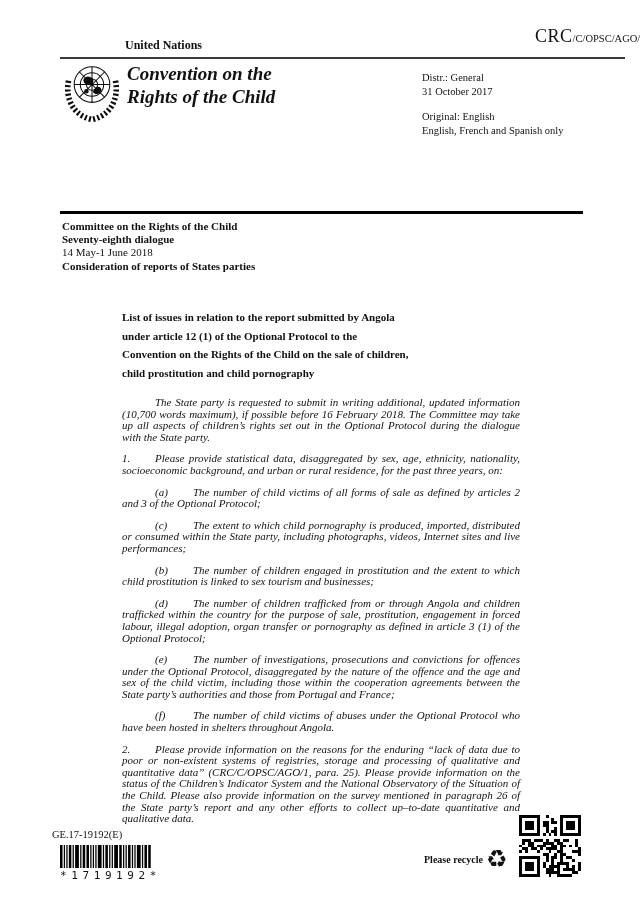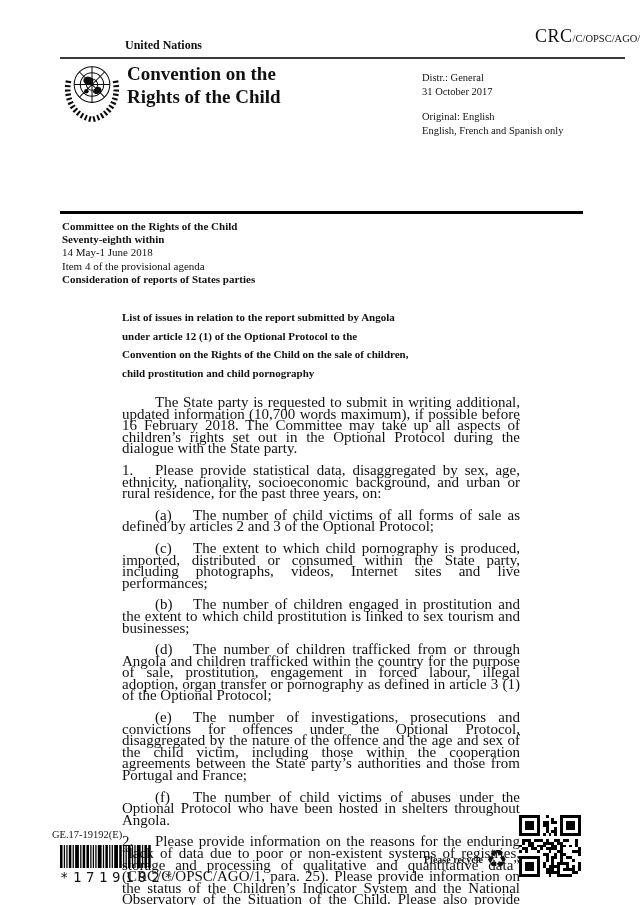--- a/index.html
+++ b/index.html
@@ -6,40 +6,40 @@
   .page{position:relative;width:640px;height:905px;background:#fff;overflow:hidden;
         font-family:"Liberation Serif",serif;color:#111;padding-left:36px;}
   
   .un-label{position:absolute;left:125px;top:38px;font-size:12px;font-weight:bold;}
   .doc-symbol{position:absolute;right:20px;top:26px;white-space:nowrap;}
   .sym-main{font-size:18px;letter-spacing:.5px;}
   .sym-suffix{font-size:10.5px;}
   .rule-thin{position:absolute;left:60px;top:57px;width:565px;height:2px;background:#3a3a3a;}
   .emblem{position:absolute;left:62px;top:60px;width:60px;height:66px;}
   .org-title{position:absolute;left:127px;top:62px;font-size:19px;font-weight:bold;
-             line-height:23px;white-space:pre-line;}
+             line-height:23px;white-space:pre-line;font-style:italic;}
   .meta{position:absolute;left:422px;top:71px;font-size:10.5px;line-height:13.5px;}
   .meta-gap{height:12px;}
   .rule-thick{position:absolute;left:60px;top:211px;width:523px;height:2.5px;background:#000;}
   
   .session{position:absolute;left:62px;top:220px;font-size:11px;line-height:13.2px;}
   .b{font-weight:bold;}
   
   .content{position:absolute;left:122px;top:308px;width:398px;}
   .doc-title{font-size:11px;font-weight:bold;line-height:18.5px;margin:0 0 15px;
              white-space:pre-line;}
-  .content p{font-size:15px;line-height:11.6px;margin:0 0 10px;text-align:justify;}
+  .content p{font-size:11px;line-height:11.6px;margin:0 0 10px;text-align:justify;font-style:italic;}
   p.indent{text-indent:33px;}
   .pnum{display:inline-block;width:33px;text-indent:0;}
   p.item{text-indent:33px;}
   .ilabel{display:inline-block;width:38px;text-indent:0;}
   
   .ge{position:absolute;left:52px;top:829px;font-size:10.5px;}
   .barcode-wrap{position:absolute;left:60px;top:845px;width:96px;}
-  .barcode-digits{font-size:14px;letter-spacing:4.6px;font-family:"DejaVu Sans Mono",monospace;
+  .barcode-digits{font-size:11px;letter-spacing:4.6px;font-family:"DejaVu Sans Mono",monospace;
                   margin-top:1px;white-space:nowrap;}
   .recycle{position:absolute;left:424px;top:847px;display:flex;align-items:center;gap:3px;}
   .recycle-label{font-size:10px;font-weight:bold;}
   .recycle-icon{font-size:24px;line-height:1;font-family:"DejaVu Sans",sans-serif;color:#111;}
   .qr{position:absolute;left:519px;top:815px;width:62px;height:62px;}
   svg{display:block;}
 </style>
 </head>
 <body>
 
@@ -83,23 +83,22 @@
     <div>31 October 2017</div>
     <div class="meta-gap"></div>
     <div>Original: English</div>
     <div>English, French and Spanish only</div>
   </div>
 
   <div class="rule-thick"></div>
 
   <div class="session">
     <div class="b">Committee on the Rights of the Child</div>
-    <div class="b">Seventy-eighth within</div>
+    <div class="b">Seventy-eighth dialogue</div>
     <div>14 May-1 June 2018</div>
-    <div>Item 4 of the provisional agenda</div>
     <div class="b">Consideration of reports of States parties</div>
   </div>
 
   <main class="content">
     <h1 class="doc-title">List of issues in relation to the report submitted by Angola
 under article 12 (1) of the Optional Protocol to the
 Convention on the Rights of the Child on the sale of children,
 child prostitution and child pornography</h1>
 
     <p class="indent"><span>The State party is requested to submit in writing additional, updated information (10,700 words maximum), if possible before 16 February 2018. The Committee may take up all aspects of children’s rights set out in the Optional Protocol during the dialogue with the State party.</span></p>

